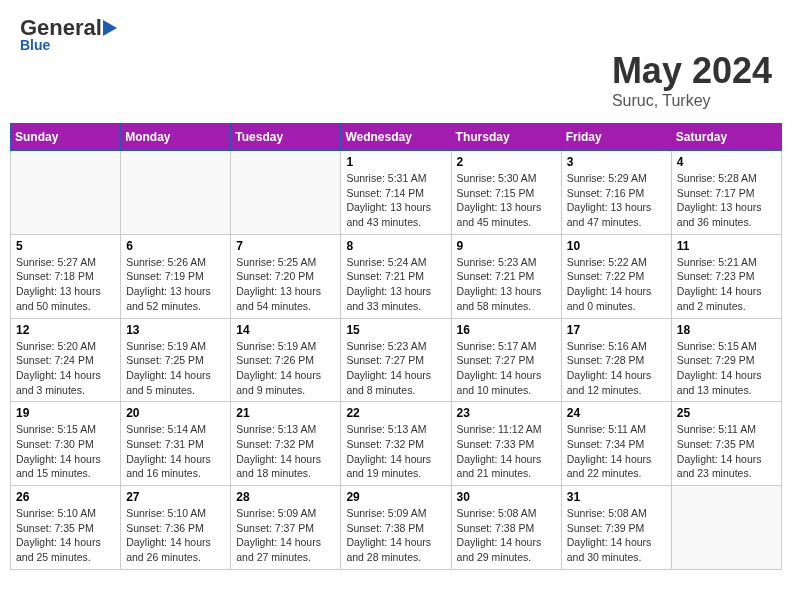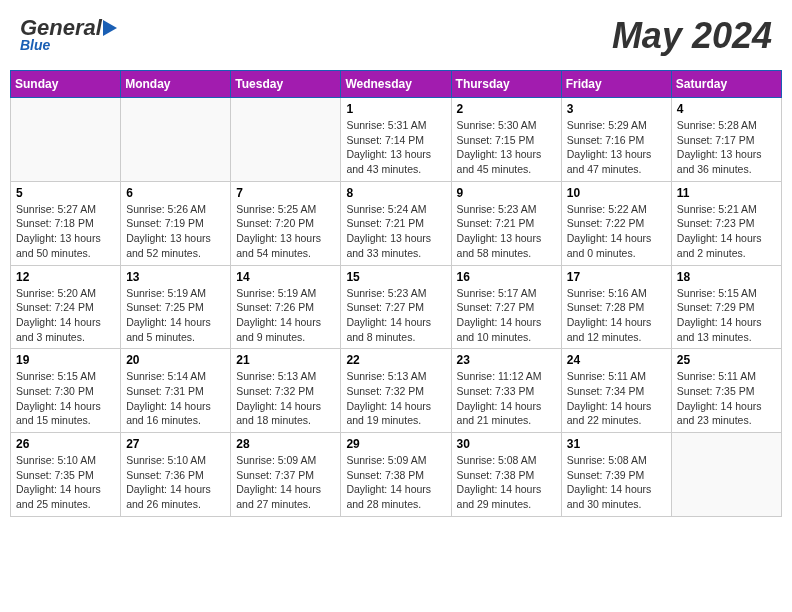--- a/index.html
+++ b/index.html
@@ -9,28 +9,28 @@
       width: 792px;
       min-height: 612px;
       padding: 10px;
     }
     .header {
       display: flex;
       justify-content: space-between;
       align-items: flex-start;
       margin-bottom: 8px;
       padding: 5px 10px;
-      font-style: italic;
     }
     .logo {
       display: flex;
       flex-direction: column;
       align-items: flex-start;
     }
     .title-block {
+      margin-top: 35px;
     }
     .title-month {
       font-size: 36px;
       font-weight: bold;
       color: #333;
     }
     .title-location {
       font-size: 16px;
       color: #555;
     }
@@ -75,20 +75,21 @@
 <div class="header">
   <div class="logo">
     <div style="display:flex;align-items:center;">
       <span style="font-size:22px;font-weight:bold;color:#333;">General</span>
       <span style="display:inline-block;width:0;height:0;border-top:8px solid transparent;border-bottom:8px solid transparent;border-left:14px solid #1a5fb4;margin:0 1px;"></span>
     </div>
     <span style="font-size:14px;font-weight:bold;color:#1a5fb4;margin-top:-4px;">Blue</span>
   </div>
   <div class="title-block">
     <div class="title-month">May 2024</div>
+    <div class="title-location">Suruc, Turkey</div>
   </div>
 </div>
 
 <table class="calendar">
   <thead>
     <tr>
     <th>Sunday</th>
         <th>Monday</th>
         <th>Tuesday</th>
         <th>Wednesday</th>

